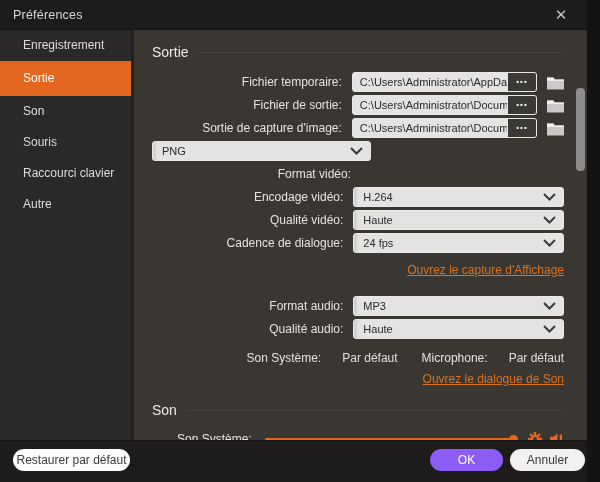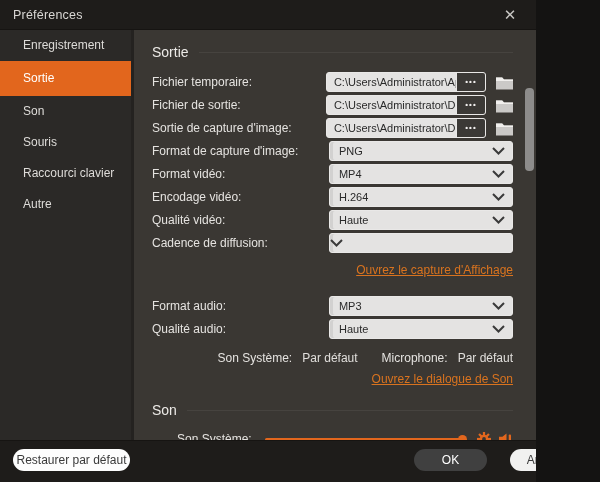--- a/index.html
+++ b/index.html
@@ -1,20 +1,20 @@
 <!DOCTYPE html>
 <html><head>
 <meta charset="utf-8">
 <style>
   * { margin:0; padding:0; box-sizing:border-box; }
   html,body { background:#141312; }
   body { font-family:"Liberation Sans","DejaVu Sans",sans-serif; }
 
   .dialog{
-    position:relative; width:536px; height:482px; overflow:hidden;
+    position:relative; width:587px; height:482px; overflow:hidden;
     background:#3a3733; color:#e3e1de;
   }
 
   
   .titlebar{
     position:absolute; top:0; left:0; right:0; height:30px;
     background:#1e1c1a; border-bottom:1px solid #161412;
   }
   .titlebar .title{
     position:absolute; left:13px; top:0; line-height:30px;
@@ -51,21 +51,21 @@
     font-size:14px; color:#eceae7;
   }
   .section-head .rule{
     flex:1; height:0; border-top:1px solid #46433f; margin-left:10px;
   }
   #sortie-head{ position:absolute; top:14px; left:18px; right:23px; margin:0; }
 
   .form{ position:absolute; top:42px; left:18px; right:23px; }
   .row{ display:flex; align-items:center; height:20px; margin-bottom:3px; }
   .lbl{
-    width:199px; margin-right:10px; font-size:12px;
+    width:199px; text-align:right; margin-right:10px; font-size:12px;
     color:#e5e3e0; white-space:nowrap; overflow:hidden;
   }
 
   
   .path-ctl{
     display:flex; width:194px; height:20px; border:1px solid #e9e8e7;
     border-radius:3px; overflow:hidden; background:#e4e3e2;
   }
   .path-val{
     flex:1; font-size:11px; color:#2a2a2a; line-height:18px;
@@ -97,21 +97,21 @@
     white-space:nowrap;
   }
   .gap-audio{ margin-top:22px; }
 
   .devices{
     display:flex; justify-content:flex-end; align-items:center;
     margin-top:12px; height:14px; font-size:12px; color:#e0ded b;
     color:#e0dedb; white-space:nowrap;
   }
   .devices .dv-lbl{ color:#e5e3e0; }
-  .devices .dv-val{ margin-left:10px; }
+  .devices .dv-val{ margin-left:21px; }
   .devices .dv-gap{ margin-left:24px; }
 
   #son-head{ margin:19px 0 0 0; }
 
   .slider-row{
     display:flex; align-items:center; margin-top:13px; height:16px;
   }
   .slider-row .s-lbl{
     margin-left:25px; font-size:12px; color:#e5e3e0; white-space:nowrap;
   }
@@ -134,21 +134,21 @@
   
   .footer{
     position:absolute; left:0; right:0; bottom:0; height:42px;
     background:#1e1c1a; border-top:1px solid #161412;
   }
   .btn{
     position:absolute; top:8px; height:22px; border:none; border-radius:11px;
     font-size:12px; cursor:pointer; font-family:inherit; line-height:20px;
   }
   .btn-restore{ left:13px; width:117px; background:#fdfdfd; color:#3a3a3a; }
-  .btn-ok{ left:414px; width:73px; background:#404040; color:#ffffff; }
+  .btn-ok{ left:430px; width:73px; background:#8b5cf6; color:#ffffff; }
   .btn-cancel{ left:510px; width:75px; background:#f1f1f0; color:#3a3a3a; }
 </style>
 </head>
 <body>
 
 <div class="dialog">
 
   <div class="titlebar">
     <span class="title">Préférences</span>
     <button class="close-btn">✕</button>
@@ -210,37 +210,30 @@
         </div>
         <span class="folder">
           <svg width="17" height="15" viewBox="0 0 17 15">
               <path fill="#cbc9c7" d="M0 2.5 L6.2 2.5 L8 4.4 L17 4.4 L17 14.5 L0 14.5 Z"></path>
               <path fill="#f1efed" d="M0 2.5 L6.2 2.5 L8 4.4 L17 4.4 L17 6 L0 6 Z"></path>
             </svg>
         </span>
       </div>
 
       <div class="row">
-        <span class="lbl">Format de capture d'image:</span>
         <div class="select">
           <span class="sel-val">PNG</span>
           <svg class="chev" width="13" height="8" viewBox="0 0 13 8">
               <polyline points="1,1 6.5,6.5 12,1" fill="none" stroke="#3a3a3a" stroke-width="2"></polyline>
             </svg>
         </div>
       </div>
 
       <div class="row">
         <span class="lbl">Format vidéo:</span>
-        <div class="select">
-          <span class="sel-val">MP4</span>
-          <svg class="chev" width="13" height="8" viewBox="0 0 13 8">
-              <polyline points="1,1 6.5,6.5 12,1" fill="none" stroke="#3a3a3a" stroke-width="2"></polyline>
-            </svg>
-        </div>
       </div>
 
       <div class="row">
         <span class="lbl">Encodage vidéo:</span>
         <div class="select">
           <span class="sel-val">H.264</span>
           <svg class="chev" width="13" height="8" viewBox="0 0 13 8">
               <polyline points="1,1 6.5,6.5 12,1" fill="none" stroke="#3a3a3a" stroke-width="2"></polyline>
             </svg>
         </div>
@@ -250,22 +243,23 @@
         <span class="lbl">Qualité vidéo:</span>
         <div class="select">
           <span class="sel-val">Haute</span>
           <svg class="chev" width="13" height="8" viewBox="0 0 13 8">
               <polyline points="1,1 6.5,6.5 12,1" fill="none" stroke="#3a3a3a" stroke-width="2"></polyline>
             </svg>
         </div>
       </div>
 
       <div class="row">
-        <span class="lbl">Cadence de diffusion:</span>
-        <div class="select">
+        <span class="lbl">Cadence de dialogue:</span>
+        <div class="select">
+          <span class="sel-val">24 fps</span>
           <svg class="chev" width="13" height="8" viewBox="0 0 13 8">
               <polyline points="1,1 6.5,6.5 12,1" fill="none" stroke="#3a3a3a" stroke-width="2"></polyline>
             </svg>
         </div>
       </div>
 
       <div class="link-row">
         <a class="link">Ouvrez le capture d'Affichage</a>
       </div>
 

